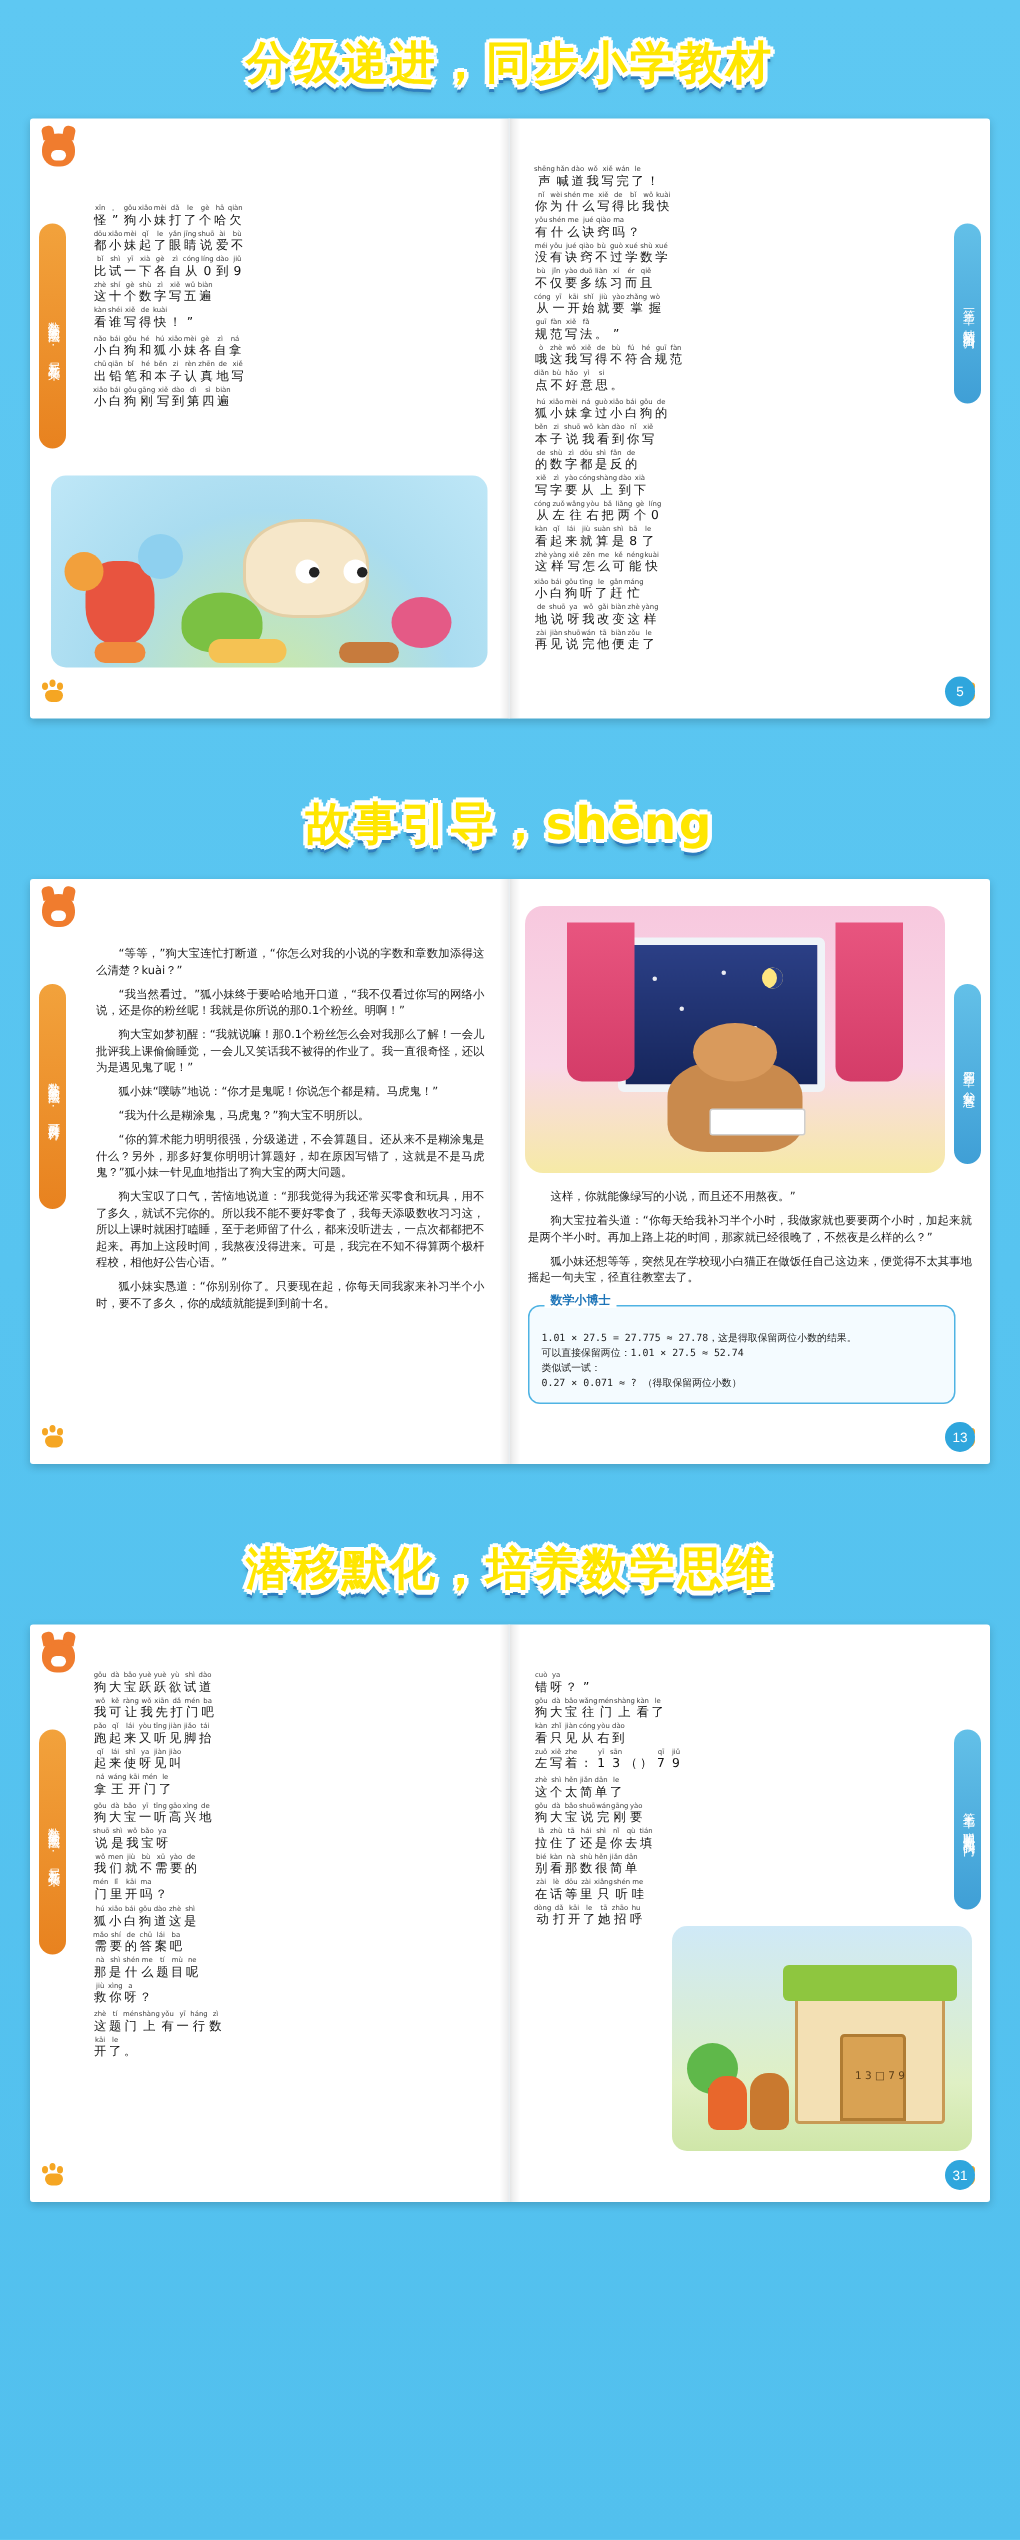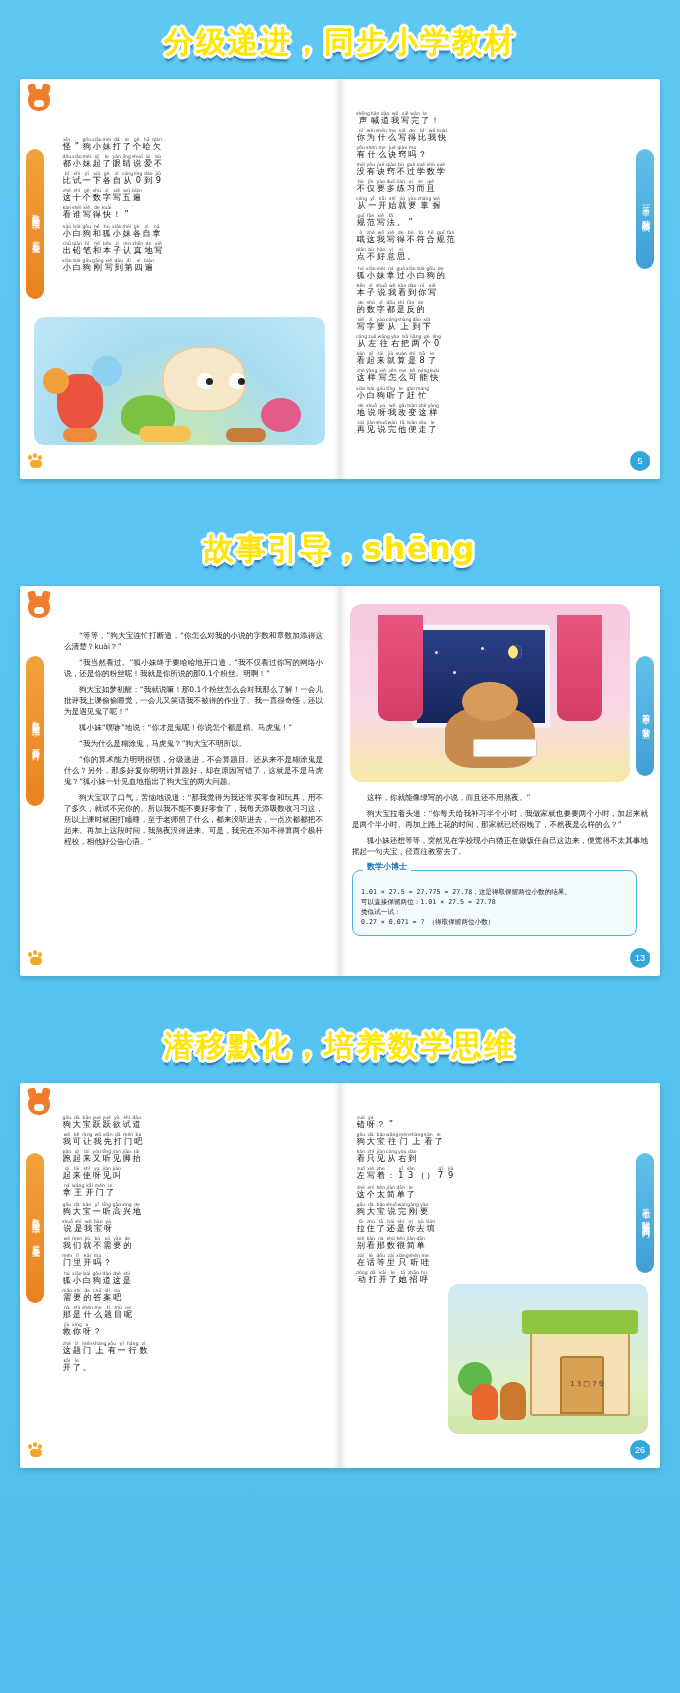--- a/index.html
+++ b/index.html
@@ -1252,20 +1252,21 @@
         <div class="side-tab">数学公主的魔法 ·可爱两对计</div>
 
         <div style="margin-left:28px;margin-top:26px;">
           <p class="plain">“等等，”狗大宝连忙打断道，“你怎么对我的小说的字数和章数加添得这么清楚？kuài？”</p>
           <p class="plain">“我当然看过。”狐小妹终于要哈哈地开口道，“我不仅看过你写的网络小说，还是你的粉丝呢！我就是你所说的那0.1个粉丝。明啊！”</p>
           <p class="plain">狗大宝如梦初醒：“我就说嘛！那0.1个粉丝怎么会对我那么了解！一会儿批评我上课偷偷睡觉，一会儿又笑话我不被得的作业了。我一直很奇怪，还以为是遇见鬼了呢！”</p>
           <p class="plain">狐小妹“噗哧”地说：“你才是鬼呢！你说怎个都是精。马虎鬼！”</p>
           <p class="plain">“我为什么是糊涂鬼，马虎鬼？”狗大宝不明所以。</p>
           <p class="plain">“你的算术能力明明很强，分级递进，不会算题目。还从来不是糊涂鬼是什么？另外，那多好复你明明计算题好，却在原因写错了，这就是不是马虎鬼？”狐小妹一针见血地指出了狗大宝的两大问题。</p>
           <p class="plain">狗大宝叹了口气，苦恼地说道：“那我觉得为我还常买零食和玩具，用不了多久，就试不完你的。所以我不能不要好零食了，我每天添吸数收习习这，所以上课时就困打瞌睡，至于老师留了什么，都来没听进去，一点次都都把不起来。再加上这段时间，我熬夜没得进来。可是，我完在不知不得算两个极杆程校，相他好公告心语。”</p>
+          <p class="plain">狐小妹实恳道：“你别别你了。只要现在起，你每天同我家来补习半个小时，要不了多久，你的成绩就能提到到前十名。</p>
         </div>
 
         <div class="paw bl">
           <i class="pad"></i>
             <i class="t1"></i>
             <i class="t2"></i>
             <i class="t3"></i>
         </div>
       </div>
 
@@ -1290,21 +1291,21 @@
 
         <div style="position:absolute;left:12px;right:12px;top:206px;">
           <p class="plain">这样，你就能像绿写的小说，而且还不用熬夜。”</p>
           <p class="plain">狗大宝拉着头道：“你每天给我补习半个小时，我做家就也要要两个小时，加起来就是两个半小时。再加上路上花的时间，那家就已经很晚了，不然夜是么样的么？”</p>
           <p class="plain">狐小妹还想等等，突然见在学校现小白猫正在做饭任自己这边来，便觉得不太其事地摇起一句夫宝，径直往教室去了。</p>
         </div>
 
         <div class="mathbox" style="bottom:40px;">
           <span class="mathbox-title">数学小博士</span>
           <div class="mathline">1.01 × 27.5 = 27.775 ≈ 27.78，这是得取保留两位小数的结果。</div>
-          <div class="mathline">可以直接保留两位：1.01 × 27.5 ≈ 27.78</div>
+          <div class="mathline">可以直接保留两位：1.01 × 27.5 ≈ 52.74</div>
           <div class="mathline">类似试一试：</div>
           <div class="mathline">0.27 × 0.071 ≈ ?  （得取保留两位小数）</div>
         </div>
 
         <div class="paw br">
           <i class="pad"></i>
             <i class="t1"></i>
             <i class="t2"></i>
             <i class="t3"></i>
         </div>
@@ -2071,18 +2072,18 @@
           <div style="position:absolute;left:24px;bottom:14px;width:26px;height:36px;background:#e8672c;border-radius:12px 12px 6px 6px;"></div>
           <div style="position:absolute;left:52px;bottom:14px;width:26px;height:38px;background:#c9792f;border-radius:12px 12px 6px 6px;"></div>
         </div>
 
         <div class="paw br">
           <i class="pad"></i>
             <i class="t1"></i>
             <i class="t2"></i>
             <i class="t3"></i>
         </div>
-        <div class="pagenum r">26</div>
+        <div class="pagenum r">31</div>
       </div>
     </div>
   </div>
 
 </div>
 
 </body></html>

